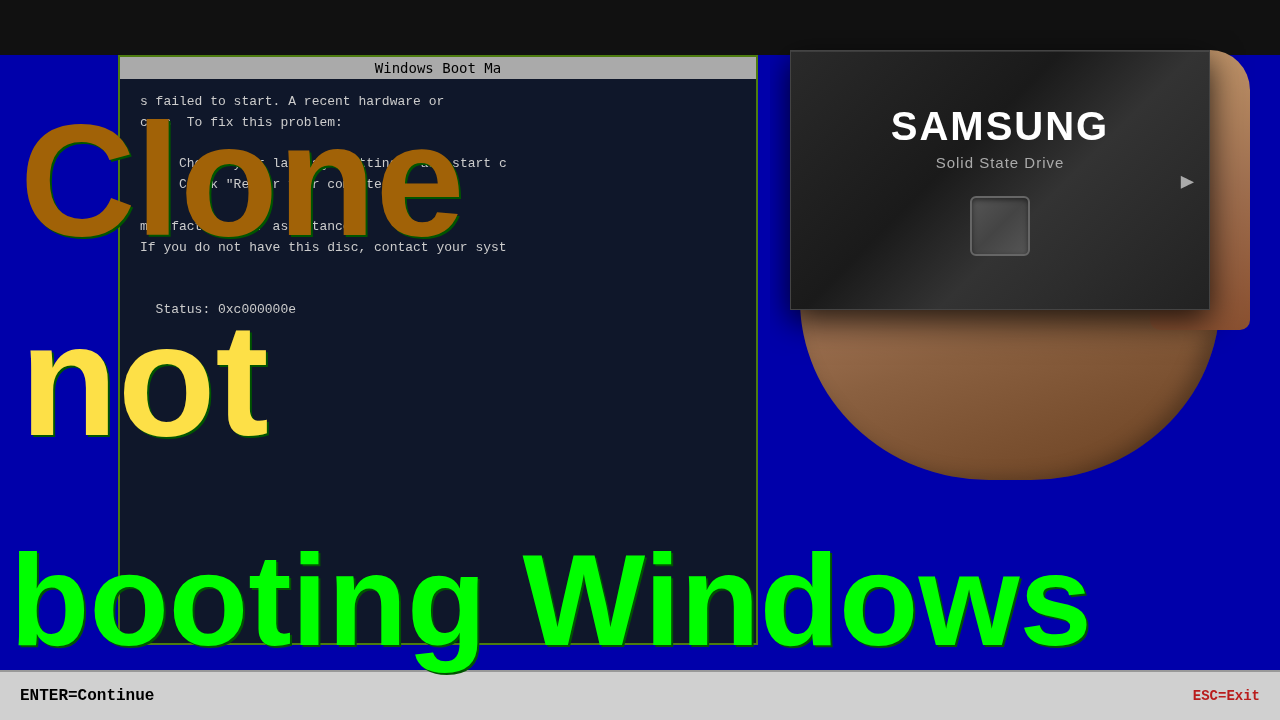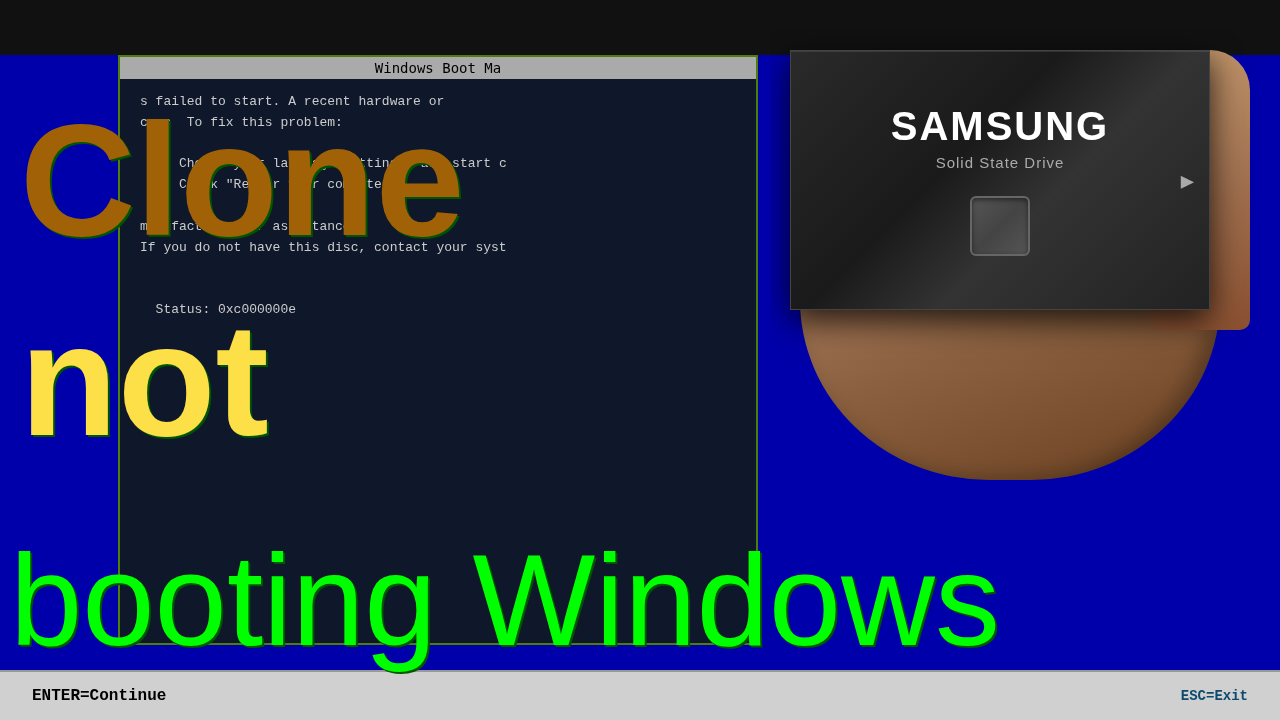--- a/index.html
+++ b/index.html
@@ -33,21 +33,21 @@
 
     .bottom-bar {
       position: absolute;
       bottom: 0; left: 0; right: 0;
       height: 50px;
       background: #d0d0d0;
       z-index: 2;
       display: flex;
       align-items: center;
       justify-content: space-between;
-      padding: 0 32px;
+      padding: 0 20px;
       border-top: 2px solid #999;
     }
 
     
     .boot-manager-box {
       position: absolute;
       top: 55px;
       left: 70px;
       width: 640px;
       height: 590px;
@@ -105,21 +105,21 @@
       line-height: 1;
       text-shadow: 2px 2px 0 #005500;
     }
 
     
     .overlay-booting {
       position: absolute;
       bottom: 55px;
       left: 10px;
       font-size: 130px;
-      font-weight: 400;
+      font-weight: 700;
       color: #00ff00;
       z-index: 10;
       font-family: Arial Black, Impact, sans-serif;
       line-height: 1;
       text-shadow: 2px 2px 0 #005500;
     }
 
     
     .samsung-card {
       position: absolute;
@@ -187,21 +187,21 @@
     .bottom-left {
       font-family: 'Courier New', monospace;
       font-size: 16px;
       color: #000;
       font-weight: bold;
     }
 
     .bottom-right {
       font-family: 'Courier New', monospace;
       font-size: 14px;
-      color: #0c4a6e;
+      color: #b91c1c;
       font-weight: bold;
     }
   </style>
 </head>
 <body>
 
 <div class="bsod-bg"></div>
 
 <div class="top-bar"></div>
 

